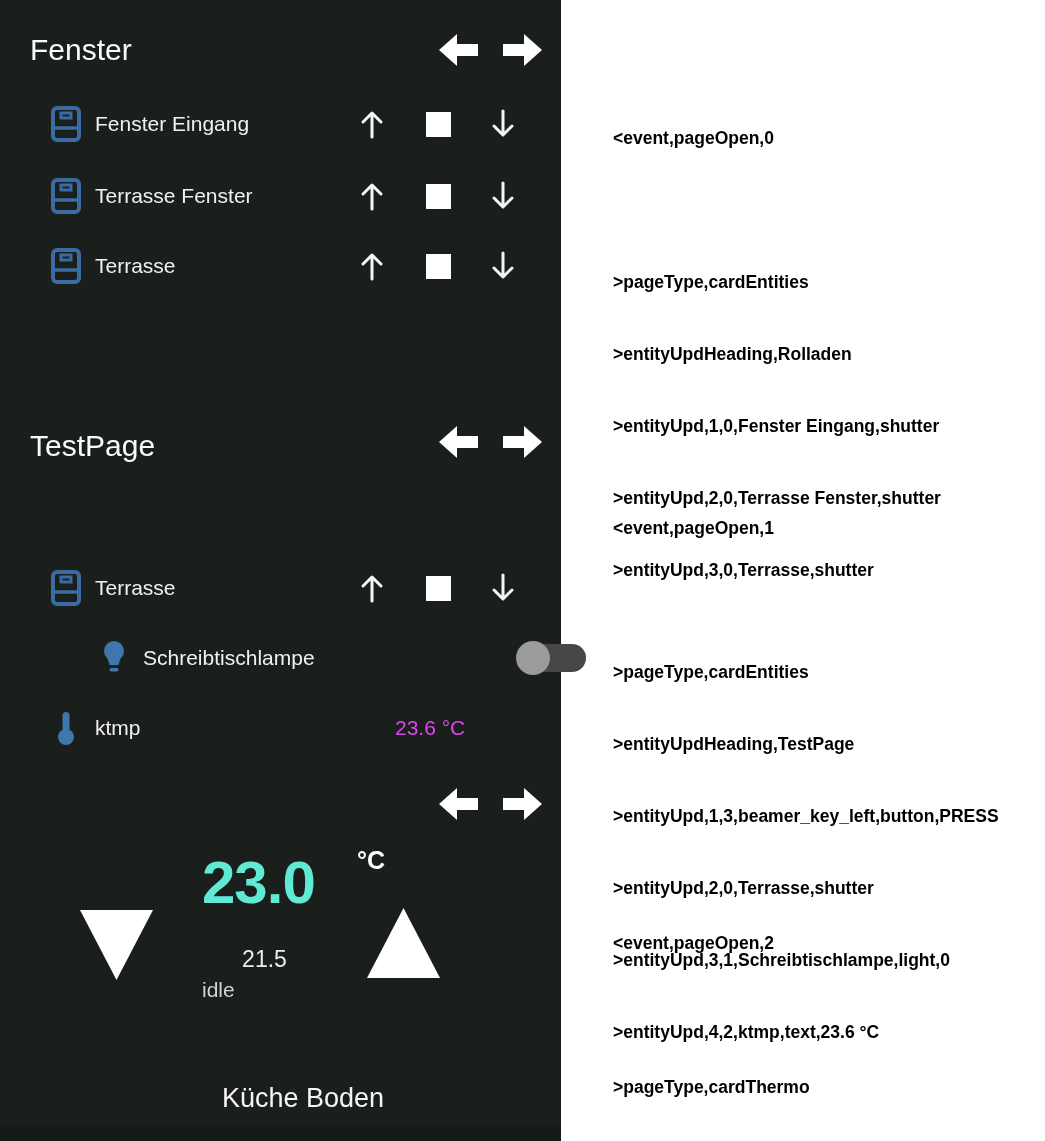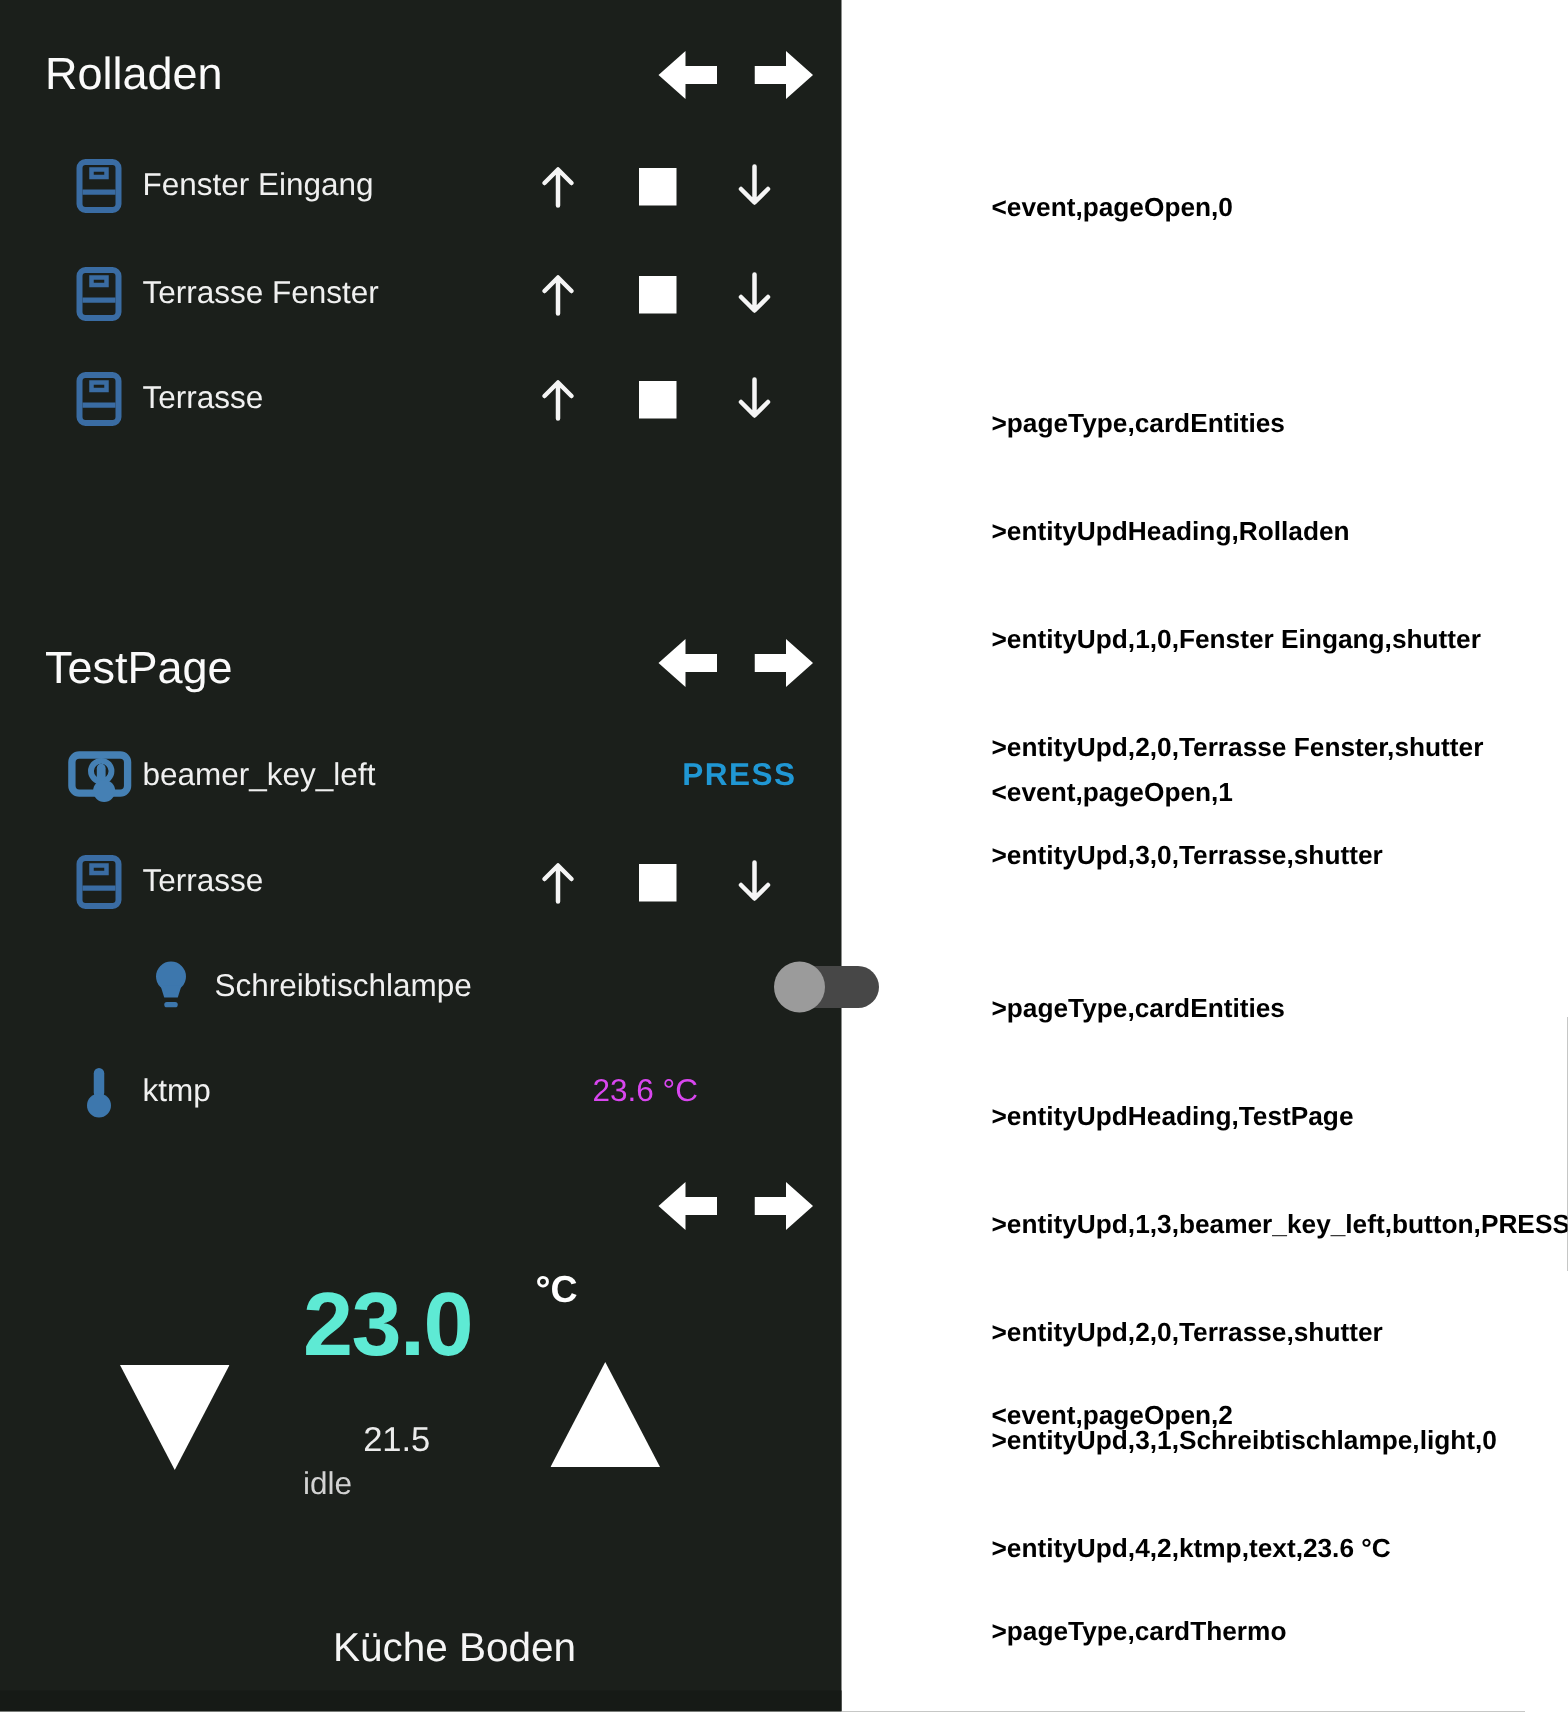--- a/index.html
+++ b/index.html
@@ -33,30 +33,30 @@
   
   .thermo-temp{position:absolute;left:202px;top:849px;font-size:60px;font-weight:700;line-height:68px;
     letter-spacing:-1px;color:#5eead4;white-space:nowrap;}
   .thermo-unit{position:absolute;left:357px;top:846px;font-size:25px;font-weight:700;color:#ffffff;}
   .thermo-setpoint{position:absolute;left:202px;top:946px;width:125px;text-align:center;font-size:23px;color:#ececec;}
   .thermo-state{position:absolute;left:202px;top:978px;width:125px;font-size:21px;color:#d2d2d2;}
   .thermo-title{position:absolute;left:0;top:1083px;width:530px;text-align:center;font-size:27px;color:#f5f5f5;padding-left:38px;}
   .tri{position:absolute;width:73px;height:70px;}
 
   
-  .log{position:absolute;left:613px;color:#000000;font-size:17.5px;font-weight:700;line-height:24px;white-space:pre;margin-left:48px;}
+  .log{position:absolute;left:613px;color:#000000;font-size:17.5px;font-weight:700;line-height:24px;white-space:pre;}
   .log-line{height:24px;min-height:24px;}
 </style>
 </head>
 <body>
 
 <div id="screen">
   <div id="panel">
 
-    <div class="page-header" style="top:30px;">Rolladen</div>
+    <div class="page-header" style="top:30px;">Fenster</div>
     <div class="nav" style="left:438px;top:33px;">
       <svg width="40" height="34" viewBox="0 0 40 34">
           <polygon points="40,11 19,11 19,1 1,17 19,33 19,23 40,23" fill="#ffffff"></polygon>
         </svg>
     </div>
     <div class="nav" style="left:503px;top:33px;">
       <svg width="40" height="34" viewBox="0 0 40 34">
           <polygon points="0,11 21,11 21,1 39,17 21,33 21,23 0,23" fill="#ffffff"></polygon>
         </svg>
     </div>
@@ -138,32 +138,20 @@
       <svg width="40" height="34" viewBox="0 0 40 34">
           <polygon points="40,11 19,11 19,1 1,17 19,33 19,23 40,23" fill="#ffffff"></polygon>
         </svg>
     </div>
     <div class="nav" style="left:503px;top:425px;">
       <svg width="40" height="34" viewBox="0 0 40 34">
           <polygon points="0,11 21,11 21,1 39,17 21,33 21,23 0,23" fill="#ffffff"></polygon>
         </svg>
     </div>
 
-    <div class="row" style="top:495px;">
-      <span class="icon">
-        <svg width="43" height="43" viewBox="0 0 44 44">
-            <rect x="3" y="8" width="38" height="26" rx="5" fill="none" stroke="#4580b4" stroke-width="5"></rect>
-            <circle cx="23" cy="19" r="7" fill="none" stroke="#4580b4" stroke-width="4"></circle>
-            <rect x="20" y="14" width="6" height="17" rx="3" fill="#4580b4"></rect>
-            <circle cx="25" cy="32.5" r="7.5" fill="#4580b4"></circle>
-          </svg>
-      </span>
-      <span class="label">beamer_key_left</span>
-      <span class="press-label">PRESS</span>
-    </div>
 
     <div class="row" style="top:566px;">
       <span class="icon">
         <svg width="32" height="38" viewBox="0 0 32 38">
             <rect x="3" y="3" width="26" height="32" rx="4" fill="none" stroke="#3a6ca3" stroke-width="4"></rect>
             <rect x="11" y="8" width="10" height="5" fill="none" stroke="#3a6ca3" stroke-width="3"></rect>
             <line x1="5" y1="23" x2="27" y2="23" stroke="#3a6ca3" stroke-width="3.5"></line>
           </svg>
       </span>
       <span class="label">Terrasse</span>

